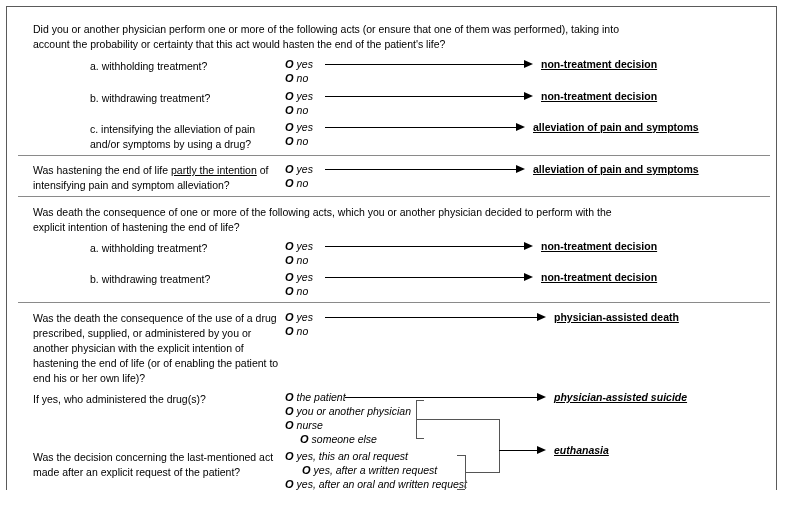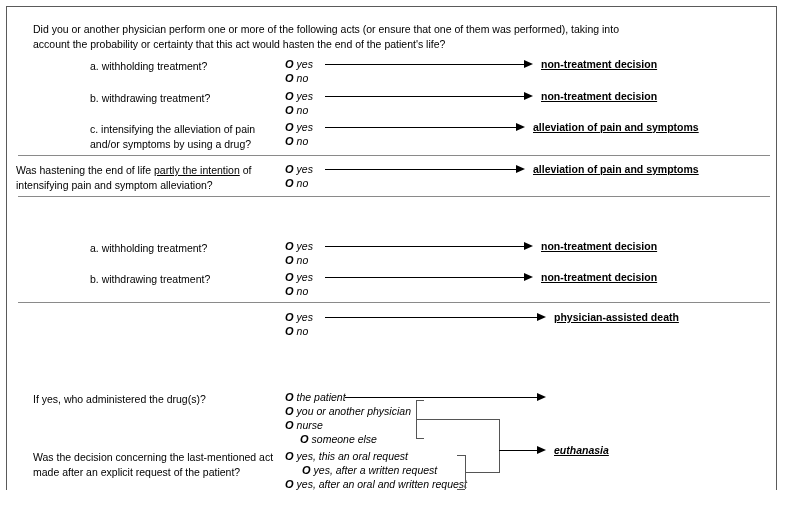--- a/index.html
+++ b/index.html
@@ -144,31 +144,32 @@
   <div class="opt" style="left:285px; top:121px;">
     <span class="radio">O</span><span>yes</span>
   </div>
   <div class="opt" style="left:285px; top:135px;">
     <span class="radio">O</span><span>no</span>
   </div>
   <div class="hline" style="left:325px; top:127px; width:192px;"></div>
   <div class="arrowhead" style="left:516px; top:123px;"></div>
   <div class="outcome" style="left:533px; top:121px;">alleviation of pain and symptoms</div>
 
-  <div class="qtext" style="left:16px; top:163px; width:245px;"><span>Was hastening the end of life </span><span class="ul">partly the intention</span><span> of intensifying pain and symptom alleviation?</span></div>
+  <div class="qtext" style="left:33px; top:163px; width:245px;"><span>Was hastening the end of life </span><span class="ul">partly the intention</span><span> of intensifying pain and symptom alleviation?</span></div>
   <div class="opt" style="left:285px; top:163px;">
     <span class="radio">O</span><span>yes</span>
   </div>
   <div class="opt" style="left:285px; top:177px;">
     <span class="radio">O</span><span>no</span>
   </div>
   <div class="hline" style="left:325px; top:169px; width:192px;"></div>
   <div class="arrowhead" style="left:516px; top:165px;"></div>
   <div class="outcome" style="left:533px; top:163px;">alleviation of pain and symptoms</div>
 
+  <div class="qtext" style="left:33px; top:205px; width:600px;">Was death the consequence of one or more of the following acts, which you or another physician decided to perform with the explicit intention of hastening the end of life?</div>
 
   <div class="subq" style="left:90px; top:241px; width:190px;">a. withholding treatment?</div>
   <div class="opt" style="left:285px; top:240px;">
     <span class="radio">O</span><span>yes</span>
   </div>
   <div class="opt" style="left:285px; top:254px;">
     <span class="radio">O</span><span>no</span>
   </div>
   <div class="hline" style="left:325px; top:246px; width:200px;"></div>
   <div class="arrowhead" style="left:524px; top:242px;"></div>
@@ -178,20 +179,21 @@
   <div class="opt" style="left:285px; top:271px;">
     <span class="radio">O</span><span>yes</span>
   </div>
   <div class="opt" style="left:285px; top:285px;">
     <span class="radio">O</span><span>no</span>
   </div>
   <div class="hline" style="left:325px; top:277px; width:200px;"></div>
   <div class="arrowhead" style="left:524px; top:273px;"></div>
   <div class="outcome" style="left:541px; top:271px;">non-treatment decision</div>
 
+  <div class="qtext" style="left:33px; top:311px; width:250px;">Was the death the consequence of the use of a drug prescribed, supplied, or administered by you or another physician with the explicit intention of hastening the end of life (or of enabling the patient to end his or her own life)?</div>
   <div class="opt" style="left:285px; top:311px;">
     <span class="radio">O</span><span>yes</span>
   </div>
   <div class="opt" style="left:285px; top:325px;">
     <span class="radio">O</span><span>no</span>
   </div>
   <div class="hline" style="left:325px; top:317px; width:213px;"></div>
   <div class="arrowhead" style="left:537px; top:313px;"></div>
   <div class="outcome" style="left:554px; top:311px;">physician-assisted death</div>
 
@@ -205,20 +207,21 @@
   </div>
   <div class="opt" style="left:285px; top:419px;">
     <span class="radio">O</span><span>nurse</span>
   </div>
   <div class="opt" style="left:300px; top:433px;">
     <span class="radio">O</span><span>someone else</span>
   </div>
 
   <div class="hline" style="left:345px; top:397px; width:193px;"></div>
   <div class="arrowhead" style="left:537px; top:393px;"></div>
+  <div class="outcome ital" style="left:554px; top:391px;">physician-assisted suicide</div>
 
   <div class="brkv" style="left:416px; top:400px; height:38px;"></div>
   <div class="brkh" style="left:416px; top:400px; width:8px;"></div>
   <div class="brkh" style="left:416px; top:438px; width:8px;"></div>
   <div class="brkh" style="left:416px; top:419px; width:84px;"></div>
 
   <div class="thinv" style="left:499px; top:419px; height:31px;"></div>
 
   <div class="subq" style="left:33px; top:450px; width:245px;">Was the decision concerning the last-mentioned act made after an explicit request of the patient?</div>
 

